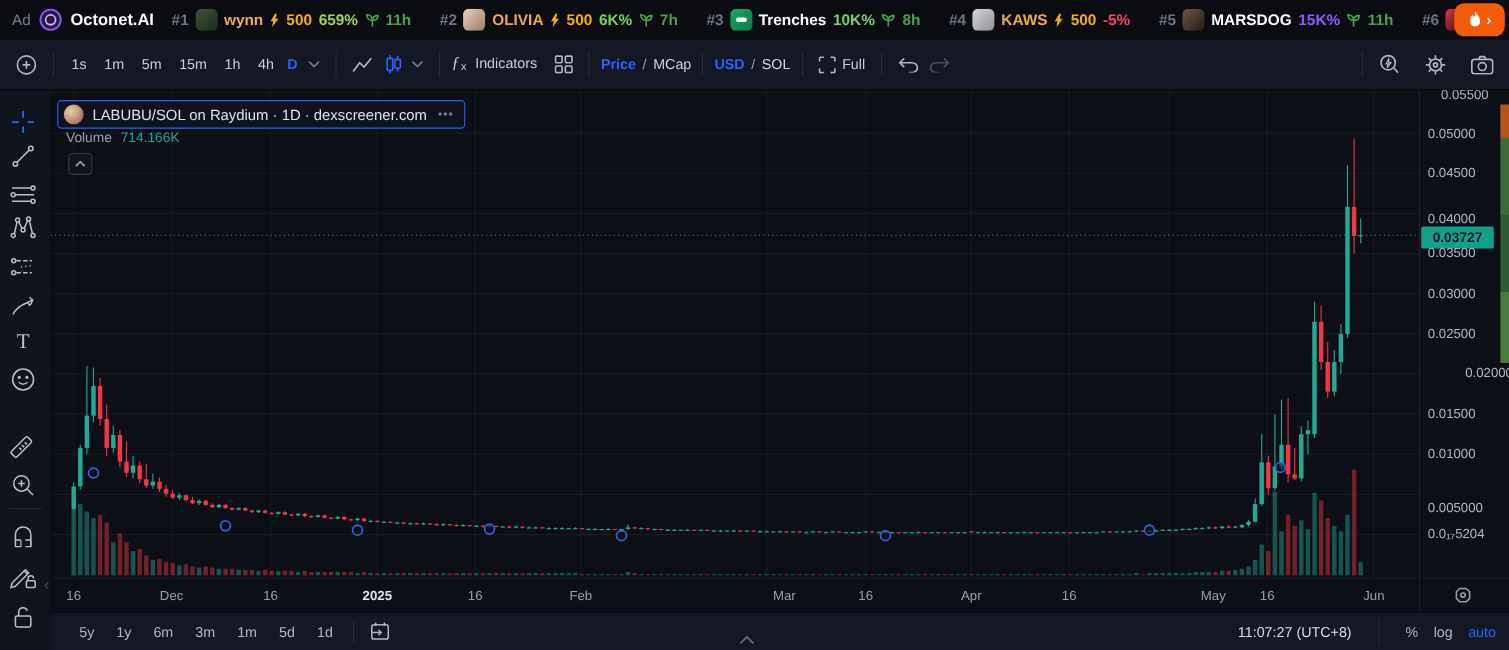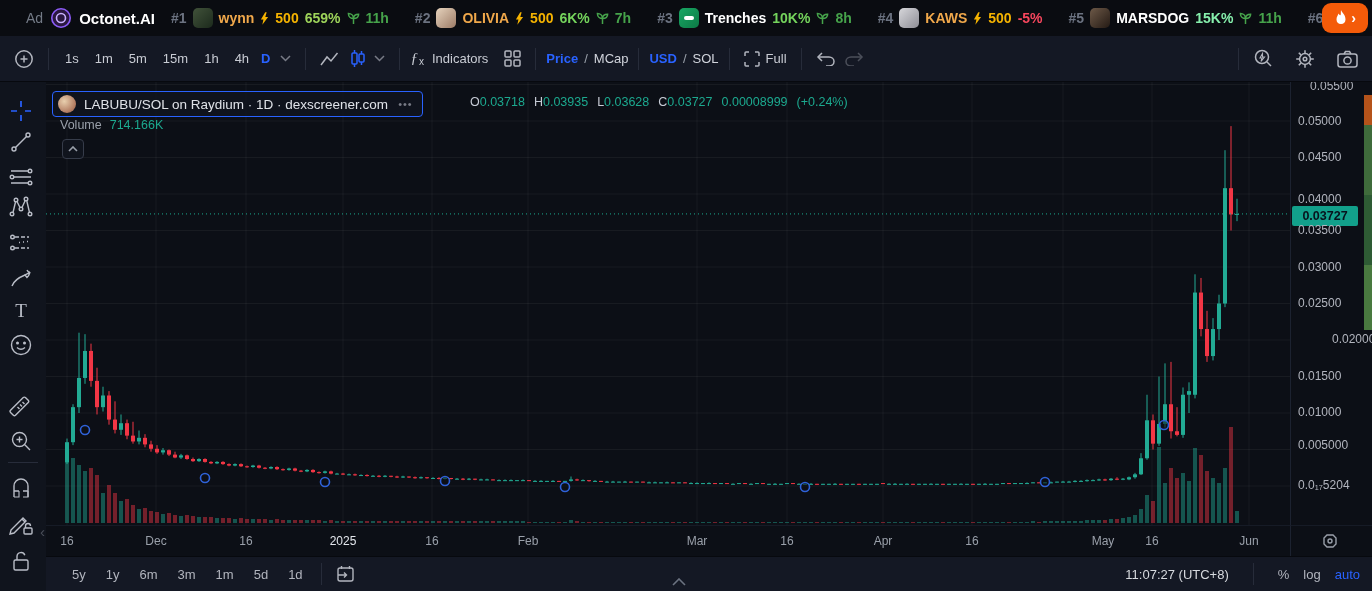--- a/index.html
+++ b/index.html
@@ -2,21 +2,21 @@
 <html><head>
 <meta charset="utf-8">
 <style>
   html,body{margin:0;padding:0;background:#05070b;}
   .app{position:relative;width:1372px;height:591px;overflow:hidden;background:#10141d;
        font-family:"Liberation Sans",sans-serif;color:#d1d4dc;-webkit-font-smoothing:antialiased;}
   svg{display:block;}
 
   
   .banner{position:absolute;left:0;top:0;width:1372px;height:36px;background:#0a0c11;
-          display:flex;align-items:center;padding:0 26px;box-sizing:border-box;white-space:nowrap;overflow:hidden;}
+          display:flex;align-items:center;padding:0 11px;box-sizing:border-box;white-space:nowrap;overflow:hidden;}
   .adchip{display:flex;align-items:center;gap:7px;margin-right:16px;}
   .adlabel{color:#737a86;font-size:14px;}
   .brand{color:#fff;font-weight:700;font-size:15px;}
   .tokens{display:flex;align-items:center;flex:1;overflow:hidden;}
   .token{display:flex;align-items:center;gap:6px;margin-right:26px;font-size:14px;font-weight:700;}
   .token .rank{color:#6b7280;font-weight:700;}
   .token .avatar{width:20px;height:20px;border-radius:5px;display:flex;align-items:center;justify-content:center;}
   .token .aglyph{width:10px;height:4px;border-radius:2px;background:#fff;}
   .token .bolt{width:9px;height:13px;fill:#f5b301;}
   .token .boost{color:#f5b301;}
@@ -77,21 +77,21 @@
          border-left:1px solid #1c2230;font-size:12px;color:#b2b5be;overflow:hidden;}
   .paxis .axis-label{position:absolute;left:7px;}
   .price-tag{position:absolute;left:1px;width:66px;height:20px;background:#12a08b;color:#07121d;
          font-weight:700;font-size:12.5px;display:flex;align-items:center;justify-content:center;border-radius:2px;}
   .edge-strip{position:absolute;left:1364px;top:95px;width:8px;height:235px;
          background:linear-gradient(#b5531a 0 30px,#3f6b3b 30px 100px,#2e5b34 100px 170px,#49793f 170px 235px);}
 
   
   .taxis{position:absolute;left:46px;top:525px;width:1244px;height:31px;background:#0c0f16;border-top:1px solid #161b26;}
   .taxis .tlabel{position:absolute;top:8px;transform:translateX(-50%);font-size:12px;color:#9aa0aa;}
-  .taxis .tlabel.bold{color:#e3e6ec;font-weight:400;}
+  .taxis .tlabel.bold{color:#e3e6ec;font-weight:700;}
   .corner{position:absolute;left:1290px;top:525px;width:82px;height:31px;background:#0c0f16;
           border-left:1px solid #1c2230;border-top:1px solid #161b26;display:flex;align-items:center;justify-content:flex-end;padding-right:34px;box-sizing:border-box;}
   .corner svg{stroke:#9aa0aa;fill:none;stroke-width:1.4;cursor:pointer;}
   .rail-handle{position:absolute;left:40px;top:523px;color:#4a4f5a;font-size:15px;cursor:pointer;}
 
   
   .bottombar{position:absolute;left:46px;top:556px;width:1326px;height:35px;background:#141824;
           border-top:1px solid #07090e;display:flex;align-items:center;font-size:13px;box-sizing:border-box;padding:0 12px;}
   .ranges{display:flex;align-items:center;gap:4px;margin-left:6px;}
   .rbtn{color:#b2b5be;padding:3px 8px;border-radius:4px;cursor:pointer;}
@@ -166,21 +166,21 @@
           <svg class="bolt" viewBox="0 0 10 14">
             <path d="M5.8 0 1 8h2.8L2.6 14 9 5.4H5.9L7.4 0Z"></path>
           </svg>
           <span class="boost">500</span>
           <span style="color:#f6465d">-5%</span>
         </div>
         <div class="token">
           <span class="rank">#5</span>
           <span class="avatar" style="background:linear-gradient(135deg,#6d5948,#241a14)"></span>
           <span style="color:#ffffff">MARSDOG</span>
-          <span style="color:#86efac">15K%</span>
+          <span style="color:#8b5cf6">15K%</span>
           <svg class="sprout" viewBox="0 0 14 14">
             <path d="M7 13V7M7 7C7 3.5 4.5 1.5 1.5 1.5 1.5 5 4 7 7 7ZM7 7c0-2.8 2.3-4.6 5.5-4.6C12.5 5.8 10 7 7 7Z"></path>
           </svg>
           <span class="age">11h</span>
         </div>
         <div class="token">
           <span class="rank">#6</span>
           <span class="avatar" style="background:linear-gradient(135deg,#e3364a,#20090d)"></span>
           <span style="color:#ffffff">FURPIG</span>
         </div>
@@ -1024,28 +1024,20 @@
           <circle cx="759" cy="405" r="4.5" fill="rgba(12,15,22,0.55)" stroke="#2f62d8" stroke-width="1.6"></circle>
           <circle cx="999" cy="400" r="4.5" fill="rgba(12,15,22,0.55)" stroke="#2f62d8" stroke-width="1.6"></circle>
           <circle cx="1118" cy="343" r="4.5" fill="rgba(12,15,22,0.55)" stroke="#2f62d8" stroke-width="1.6"></circle>
         </g>
       </svg>
     <div class="legend">
       <span class="pair-avatar"></span>
       <span class="ltitle">LABUBU/SOL on Raydium · 1D · dexscreener.com</span>
       <span class="more">•••</span>
     </div>
-    <div class="ohlc">
-      <span><span class="k">O</span><span class="v">0.03718</span></span>
-      <span><span class="k">H</span><span class="v">0.03935</span></span>
-      <span><span class="k">L</span><span class="v">0.03628</span></span>
-      <span><span class="k">C</span><span class="v">0.03727</span></span>
-      <span class="v">0.00008999</span>
-      <span class="v">(+0.24%)</span>
-    </div>
     <div class="volrow">
       <span class="k">Volume</span>
       <span class="v">714.166K</span>
     </div>
     <div class="collapse-btn">
       <svg width="10" height="6" viewBox="0 0 10 6">
           <path d="M1 5l4-4 4 4"></path>
         </svg>
     </div>
   </div>
@@ -1055,33 +1047,33 @@
   <span class="axis-label" style="top: -3px; margin-left: 12px;">0.05500</span>
       <span class="axis-label" style="top: 32px;">0.05000</span>
       <span class="axis-label" style="top: 68px;">0.04500</span>
       <span class="axis-label" style="top: 110px;">0.04000</span>
       <span class="axis-label" style="top: 141px;">0.03500</span>
       <span class="axis-label" style="top: 178px;">0.03000</span>
       <span class="axis-label" style="top: 214px;">0.02500</span>
       <span class="axis-label" style="top: 250px; margin-left: 34px;">0.02000</span>
       <span class="axis-label" style="top: 287px;">0.01500</span>
       <span class="axis-label" style="top: 323px;">0.01000</span>
-      <span class="axis-label" style="top: 356px;">0.005000</span>
+      <span class="axis-label" style="top: 372px;">0.005000</span>
       <span class="axis-label" style="top: 396px;">0.0₁₇5204</span>
     </div>
   <div class="edge-strip"></div>
 
   <div class="taxis" id="time-axis">
       <span class="tlabel" style="left: 21px;">16</span>
       <span class="tlabel" style="left: 110px;">Dec</span>
       <span class="tlabel" style="left: 200px;">16</span>
       <span class="tlabel bold" style="left: 297px;">2025</span>
       <span class="tlabel" style="left: 386px;">16</span>
       <span class="tlabel" style="left: 482px;">Feb</span>
-      <span class="tlabel" style="left: 651px;">Mar</span>
+      <span class="tlabel" style="left: 667px;">Mar</span>
       <span class="tlabel" style="left: 741px;">16</span>
       <span class="tlabel" style="left: 837px;">Apr</span>
       <span class="tlabel" style="left: 926px;">16</span>
       <span class="tlabel" style="left: 1017px; margin-left: 40px;">May</span>
       <span class="tlabel" style="left: 1106px;">16</span>
       <span class="tlabel" style="left: 1203px;">Jun</span>
     </div>
   <div class="corner">
     <svg width="16" height="16" viewBox="0 0 16 16">
         <path d="M5 2h6l3 3v6l-3 3H5l-3-3V5z"></path>

